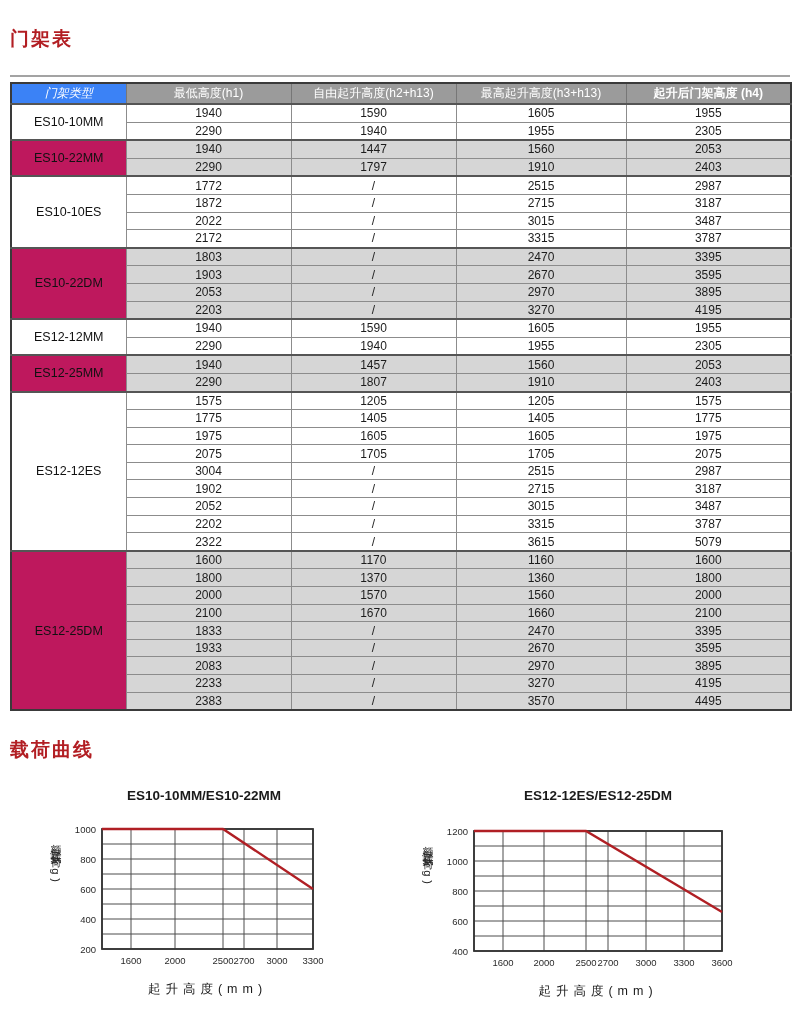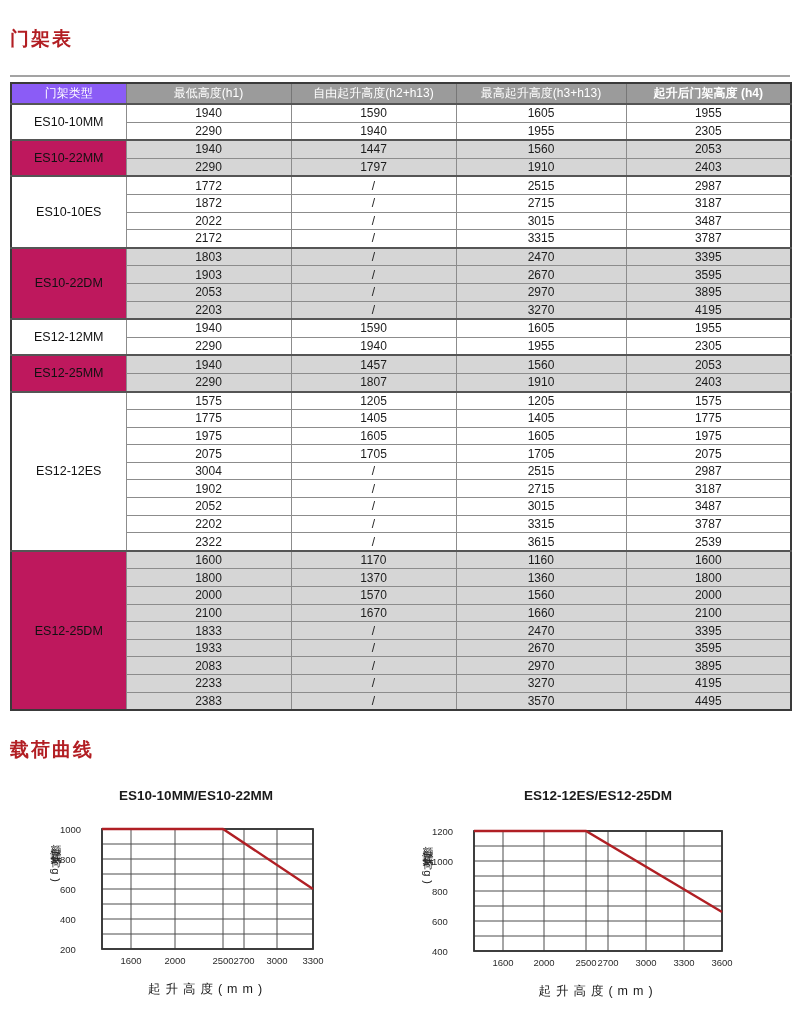--- a/index.html
+++ b/index.html
@@ -63,21 +63,21 @@
     line-height:17px;white-space:nowrap;
   }
   .chart .plot-holder{position:absolute;}
   .chart .y-axis-label{
     position:absolute;
     writing-mode:vertical-rl;
     font-size:11px;color:#222;
     letter-spacing:4px;
   }
   .chart .y-tick{
-    position:absolute;width:36px;text-align:left;
+    position:absolute;width:36px;text-align:right;
     font-size:9.5px;color:#2a2a2a;
   }
   .chart .x-tick{
     position:absolute;width:40px;text-align:center;
     font-size:9.5px;color:#2a2a2a;
   }
   .chart .x-axis-label{
     position:absolute;text-align:center;
     font-size:12.5px;color:#1a1a1a;
     letter-spacing:5px;white-space:nowrap;
@@ -95,21 +95,21 @@
   <table id="mast-table">
     <colgroup>
       <col class="c0">
         <col class="c1">
         <col class="c2">
         <col class="c3">
         <col class="c4">
     </colgroup>
     <thead>
       <tr id="header-row">
-          <th style="background: #8b5cf6;">门架类型</th>
+          <th style="background: #3b82f6; font-style: italic;">门架类型</th>
           <th style="background: rgb(155, 155, 155);">最低高度(h1)</th>
           <th style="background: rgb(155, 155, 155);">自由起升高度(h2+h13)</th>
           <th style="background: rgb(155, 155, 155);">最高起升高度(h3+h13)</th>
           <th style="background: rgb(155, 155, 155); font-weight: bold;">起升后门架高度 (h4)</th>
         </tr>
     </thead>
     <tbody id="table-body">
         <tr class=" group-start">
           <td rowspan="2" class="model">ES10-10MM</td>
           <td>1940</td>
@@ -258,21 +258,21 @@
         <tr class="">
           <td>2202</td>
           <td>/</td>
           <td>3315</td>
           <td>3787</td>
         </tr>
         <tr class="">
           <td>2322</td>
           <td>/</td>
           <td>3615</td>
-          <td>2539</td>
+          <td>5079</td>
         </tr>
         <tr class="shaded group-start">
           <td rowspan="9" class="model">ES12-25DM</td>
           <td>1600</td>
           <td>1170</td>
           <td>1160</td>
           <td>1600</td>
         </tr>
         <tr class="shaded">
           <td>1800</td>
@@ -321,21 +321,21 @@
           <td>/</td>
           <td>3570</td>
           <td>4495</td>
         </tr>
       </tbody>
   </table>
 
   <div class="section-title" id="curves-title" style="color: rgb(178, 30, 35);">载荷曲线</div>
 
   <div class="chart" id="chart-0">
-      <div class="chart-title" style="left: 46px; width: 220px;">
+      <div class="chart-title" style="left: 54px; width: 220px;">
         <div>ES10-10MM/ES10-22MM</div>
       </div>
       <div class="plot-holder" style="left: 60px; top: 44px;"><svg width="215" height="124" viewBox="-2 -2 215 124">
           <line x1="0" y1="0" x2="211" y2="0" stroke="#4d4d4d" stroke-width="1"></line>
           <line x1="0" y1="15" x2="211" y2="15" stroke="#4d4d4d" stroke-width="1"></line>
           <line x1="0" y1="30" x2="211" y2="30" stroke="#4d4d4d" stroke-width="1"></line>
           <line x1="0" y1="45" x2="211" y2="45" stroke="#4d4d4d" stroke-width="1"></line>
           <line x1="0" y1="60" x2="211" y2="60" stroke="#4d4d4d" stroke-width="1"></line>
           <line x1="0" y1="75" x2="211" y2="75" stroke="#4d4d4d" stroke-width="1"></line>
           <line x1="0" y1="90" x2="211" y2="90" stroke="#4d4d4d" stroke-width="1"></line>

